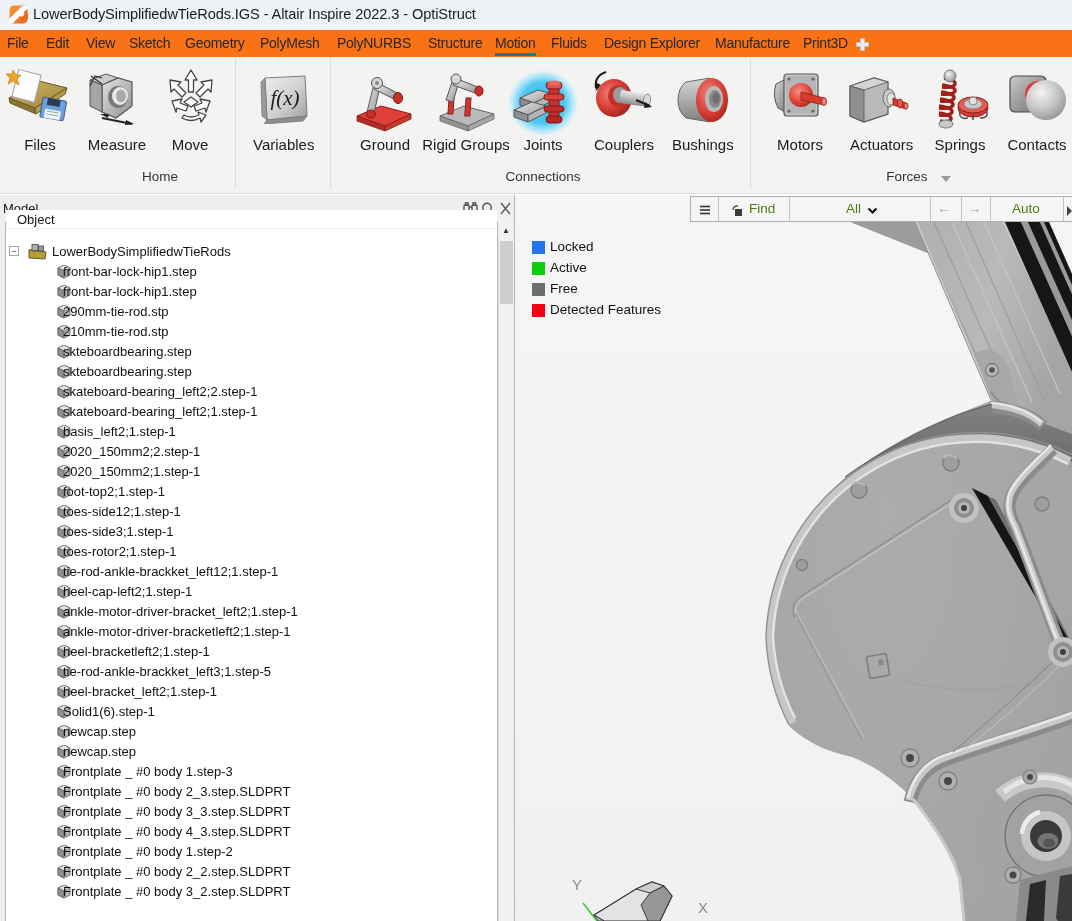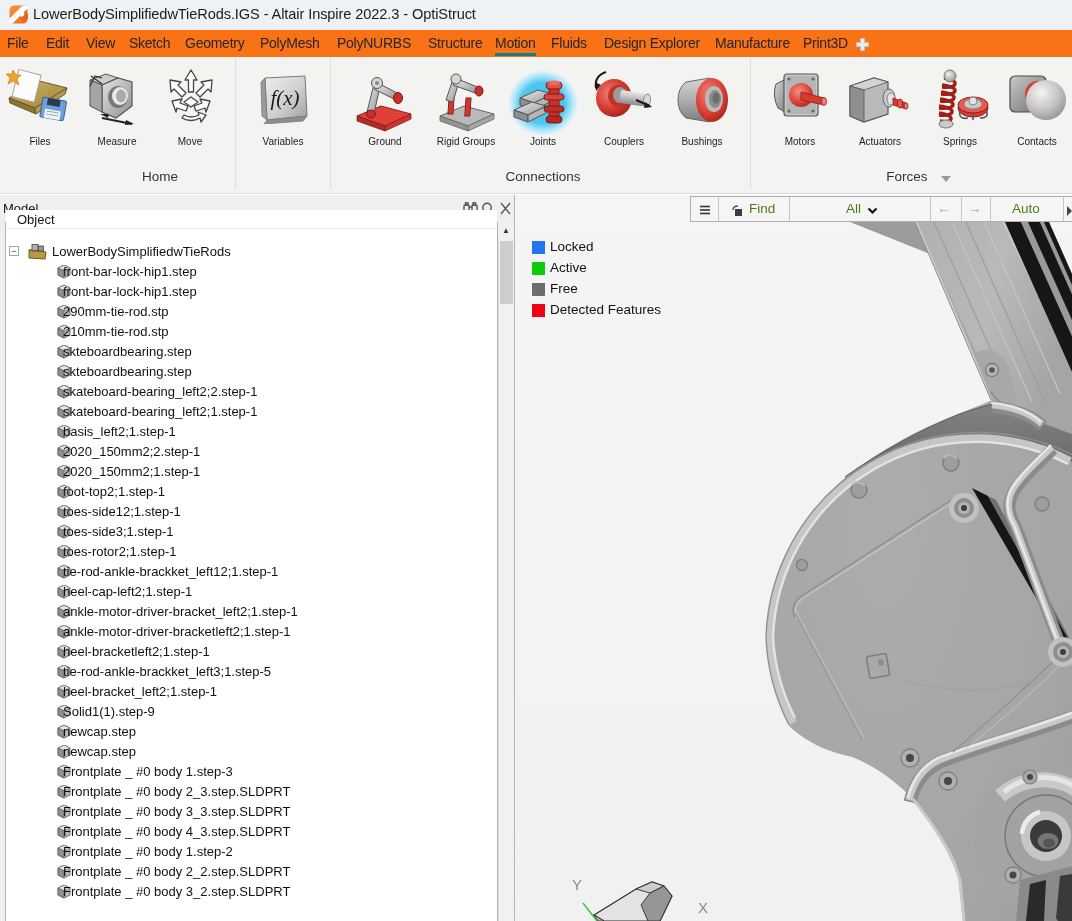--- a/index.html
+++ b/index.html
@@ -12,21 +12,21 @@
   #titletext { left:33px; top:6px; font-size:14.6px; letter-spacing:-0.1px; color:#1c1c1c; }
 
   
   #menubar { left:0; top:30px; width:1072px; height:27px; background:#f97316; }
   .mi { position:absolute; top:5px; font-size:14px; letter-spacing:-0.25px; color:#262626; white-space:nowrap; }
   #mi-motion { border-bottom:3px solid #0d7f8c; padding-bottom:2px; }
 
   
   #ribbon { left:0; top:57px; width:1072px; height:137px; background:#f3f3f2; border-bottom:1px solid #dcdcdb; }
   .vsep { position:absolute; top:1px; width:1px; height:131px; background:#dddddc; }
-  .rlabel { position:absolute; top:79px; font-size:10px; color:#1b1b1b; text-align:center; }
+  .rlabel { position:absolute; top:79px; font-size:15px; color:#1b1b1b; text-align:center; }
   .glabel { position:absolute; top:112px; font-size:13.5px; color:#333; text-align:center; }
   .ricon { position:absolute; }
 
   
   #leftpanel { left:0; top:195px; width:514px; height:726px; background:#efefef; }
   #modeltitle { left:3px; top:6px; font-size:13px; color:#141414; }
   #treebox { left:5px; top:27px; width:493px; height:699px; background:#fff; border:1px solid #b3b3b3; border-bottom:none; }
   #objhdr { left:6px; top:15px; width:491px; height:19px; background:#fff; border-bottom:1px solid #ececec; font-size:13px; color:#111; padding-left:11px; line-height:19px; }
   #tree { left:6px; top:47px; width:491px; height:679px; background:#fff; overflow:hidden; }
   .trow { position:relative; height:20px; line-height:20px; font-size:13px; color:#111; white-space:nowrap; }
@@ -736,21 +736,21 @@
             <polygon points="1,3 7,6 7,13 1,10" fill="#8f8f8f" stroke="#555" stroke-width="0.6"></polygon>
           </svg>
           <span class="txt">heel-bracket_left2;1.step-1</span>
         </div>
         <div class="trow">
           <svg class="cube" width="14" height="14">
             <polygon points="7,0 13,3 13,10 7,13 1,10 1,3" fill="#b9b9b9" stroke="#555" stroke-width="0.8"></polygon>
             <polygon points="1,3 7,6 13,3 7,0" fill="#e3e3e3" stroke="#555" stroke-width="0.6"></polygon>
             <polygon points="1,3 7,6 7,13 1,10" fill="#8f8f8f" stroke="#555" stroke-width="0.6"></polygon>
           </svg>
-          <span class="txt">Solid1(1).step-9</span>
+          <span class="txt">Solid1(6).step-1</span>
         </div>
         <div class="trow">
           <svg class="cube" width="14" height="14">
             <polygon points="7,0 13,3 13,10 7,13 1,10 1,3" fill="#b9b9b9" stroke="#555" stroke-width="0.8"></polygon>
             <polygon points="1,3 7,6 13,3 7,0" fill="#e3e3e3" stroke="#555" stroke-width="0.6"></polygon>
             <polygon points="1,3 7,6 7,13 1,10" fill="#8f8f8f" stroke="#555" stroke-width="0.6"></polygon>
           </svg>
           <span class="txt">newcap.step</span>
         </div>
         <div class="trow">

